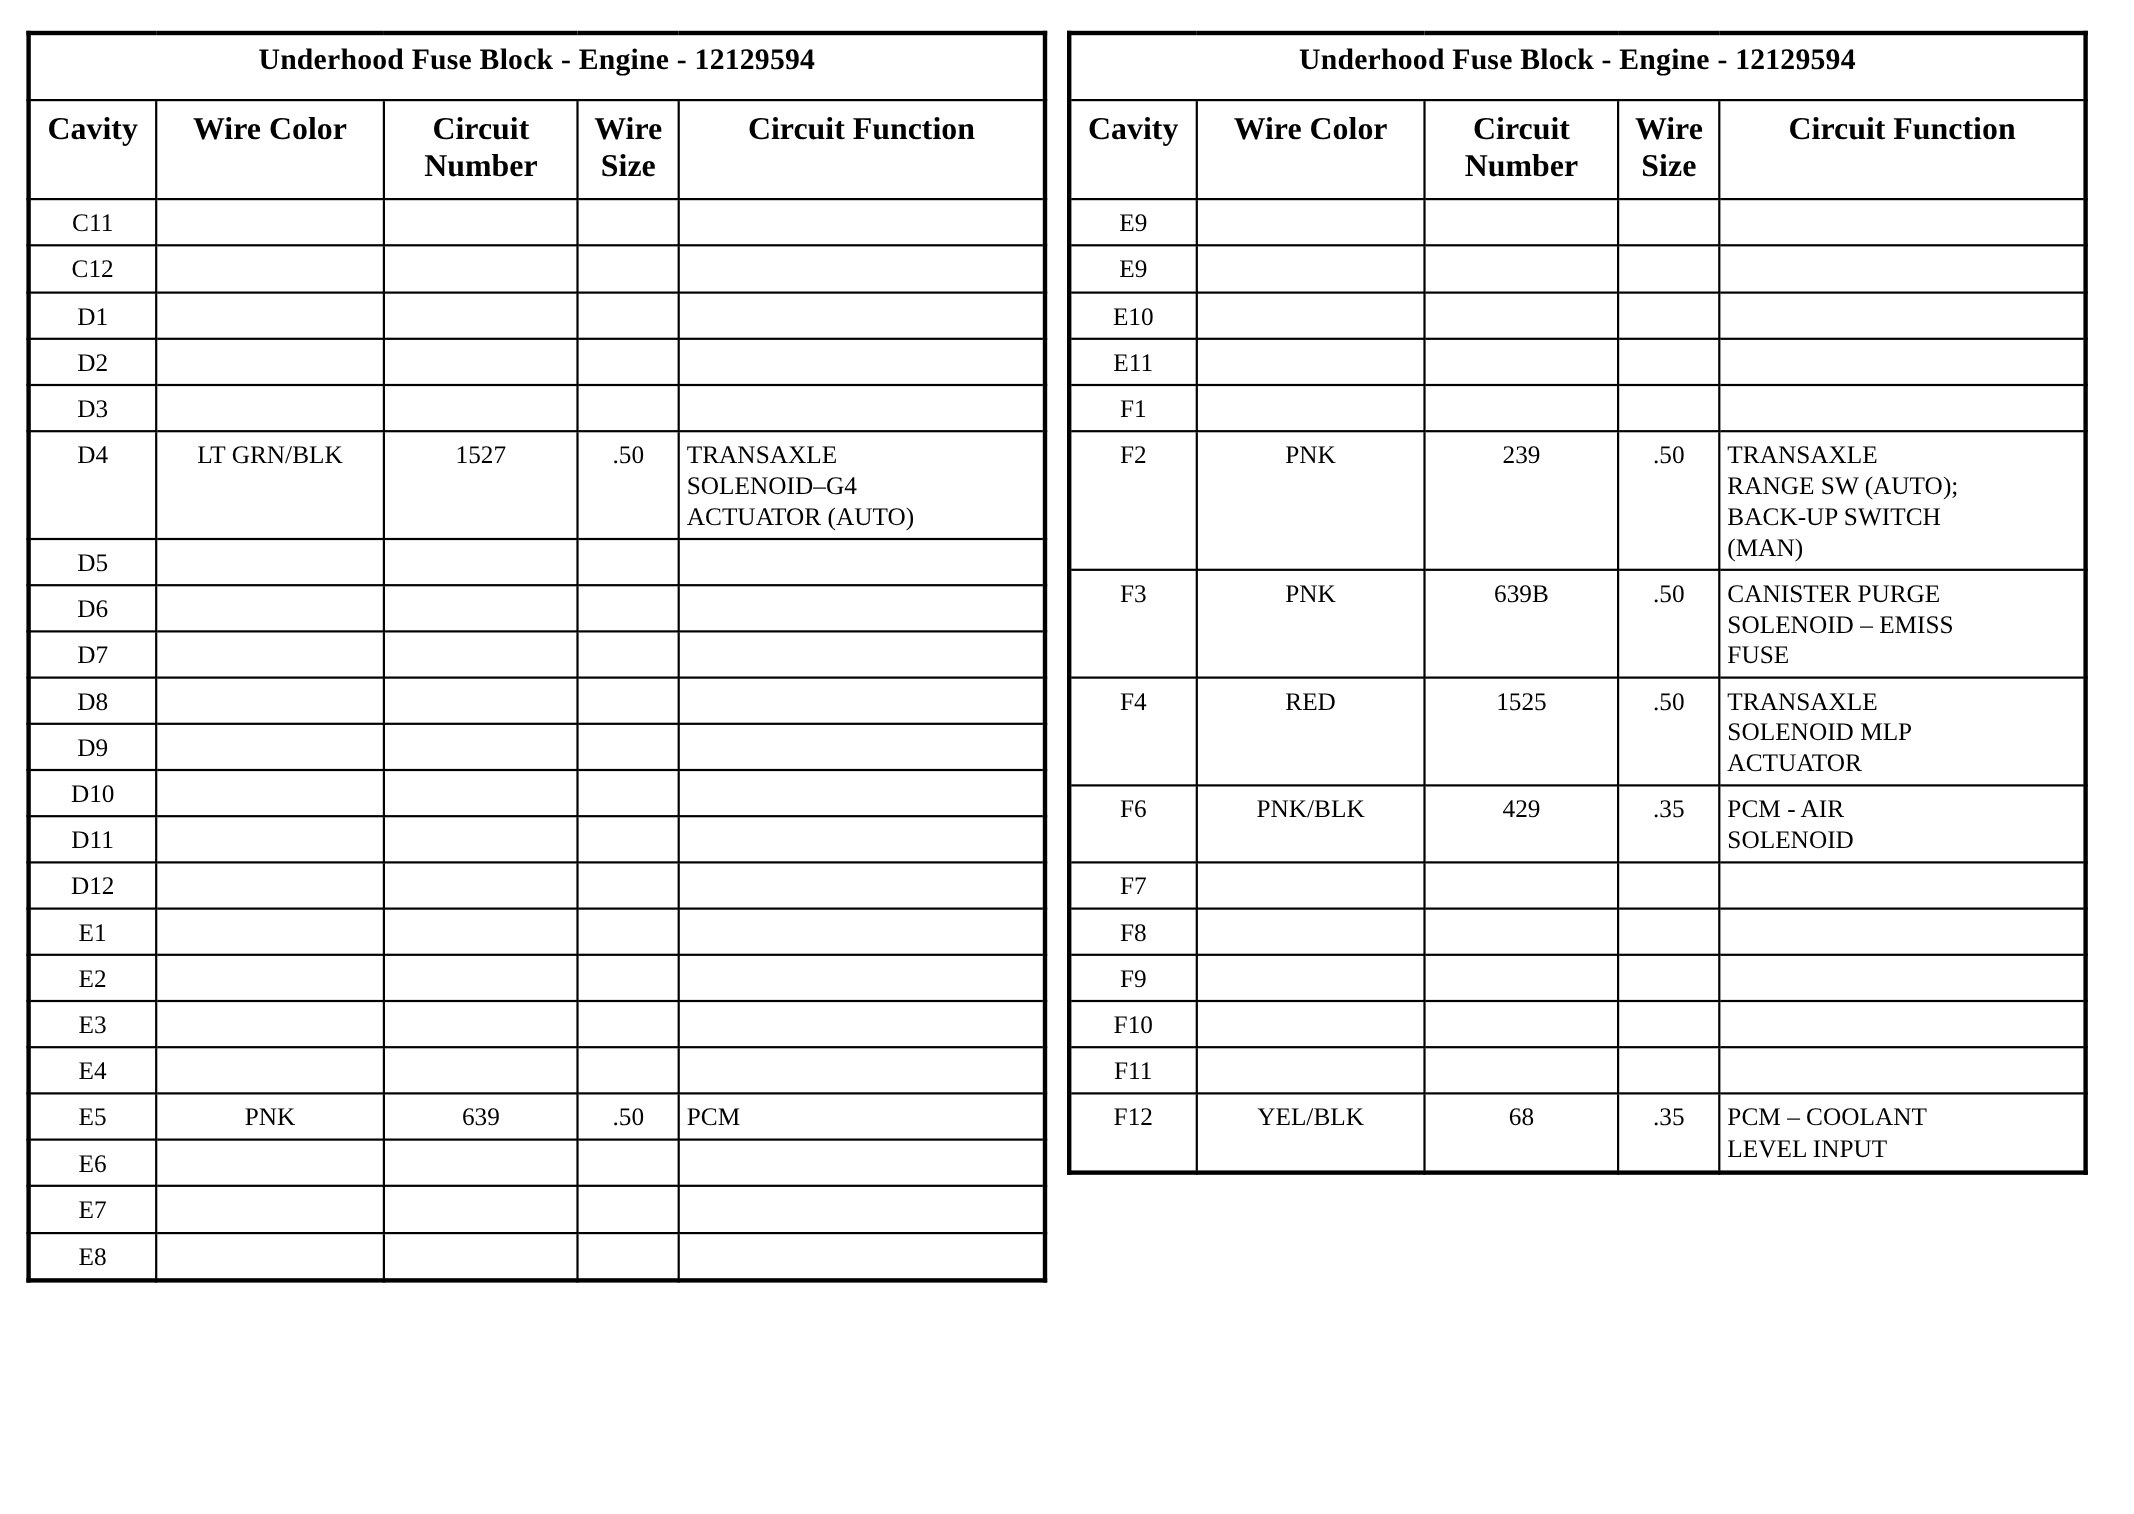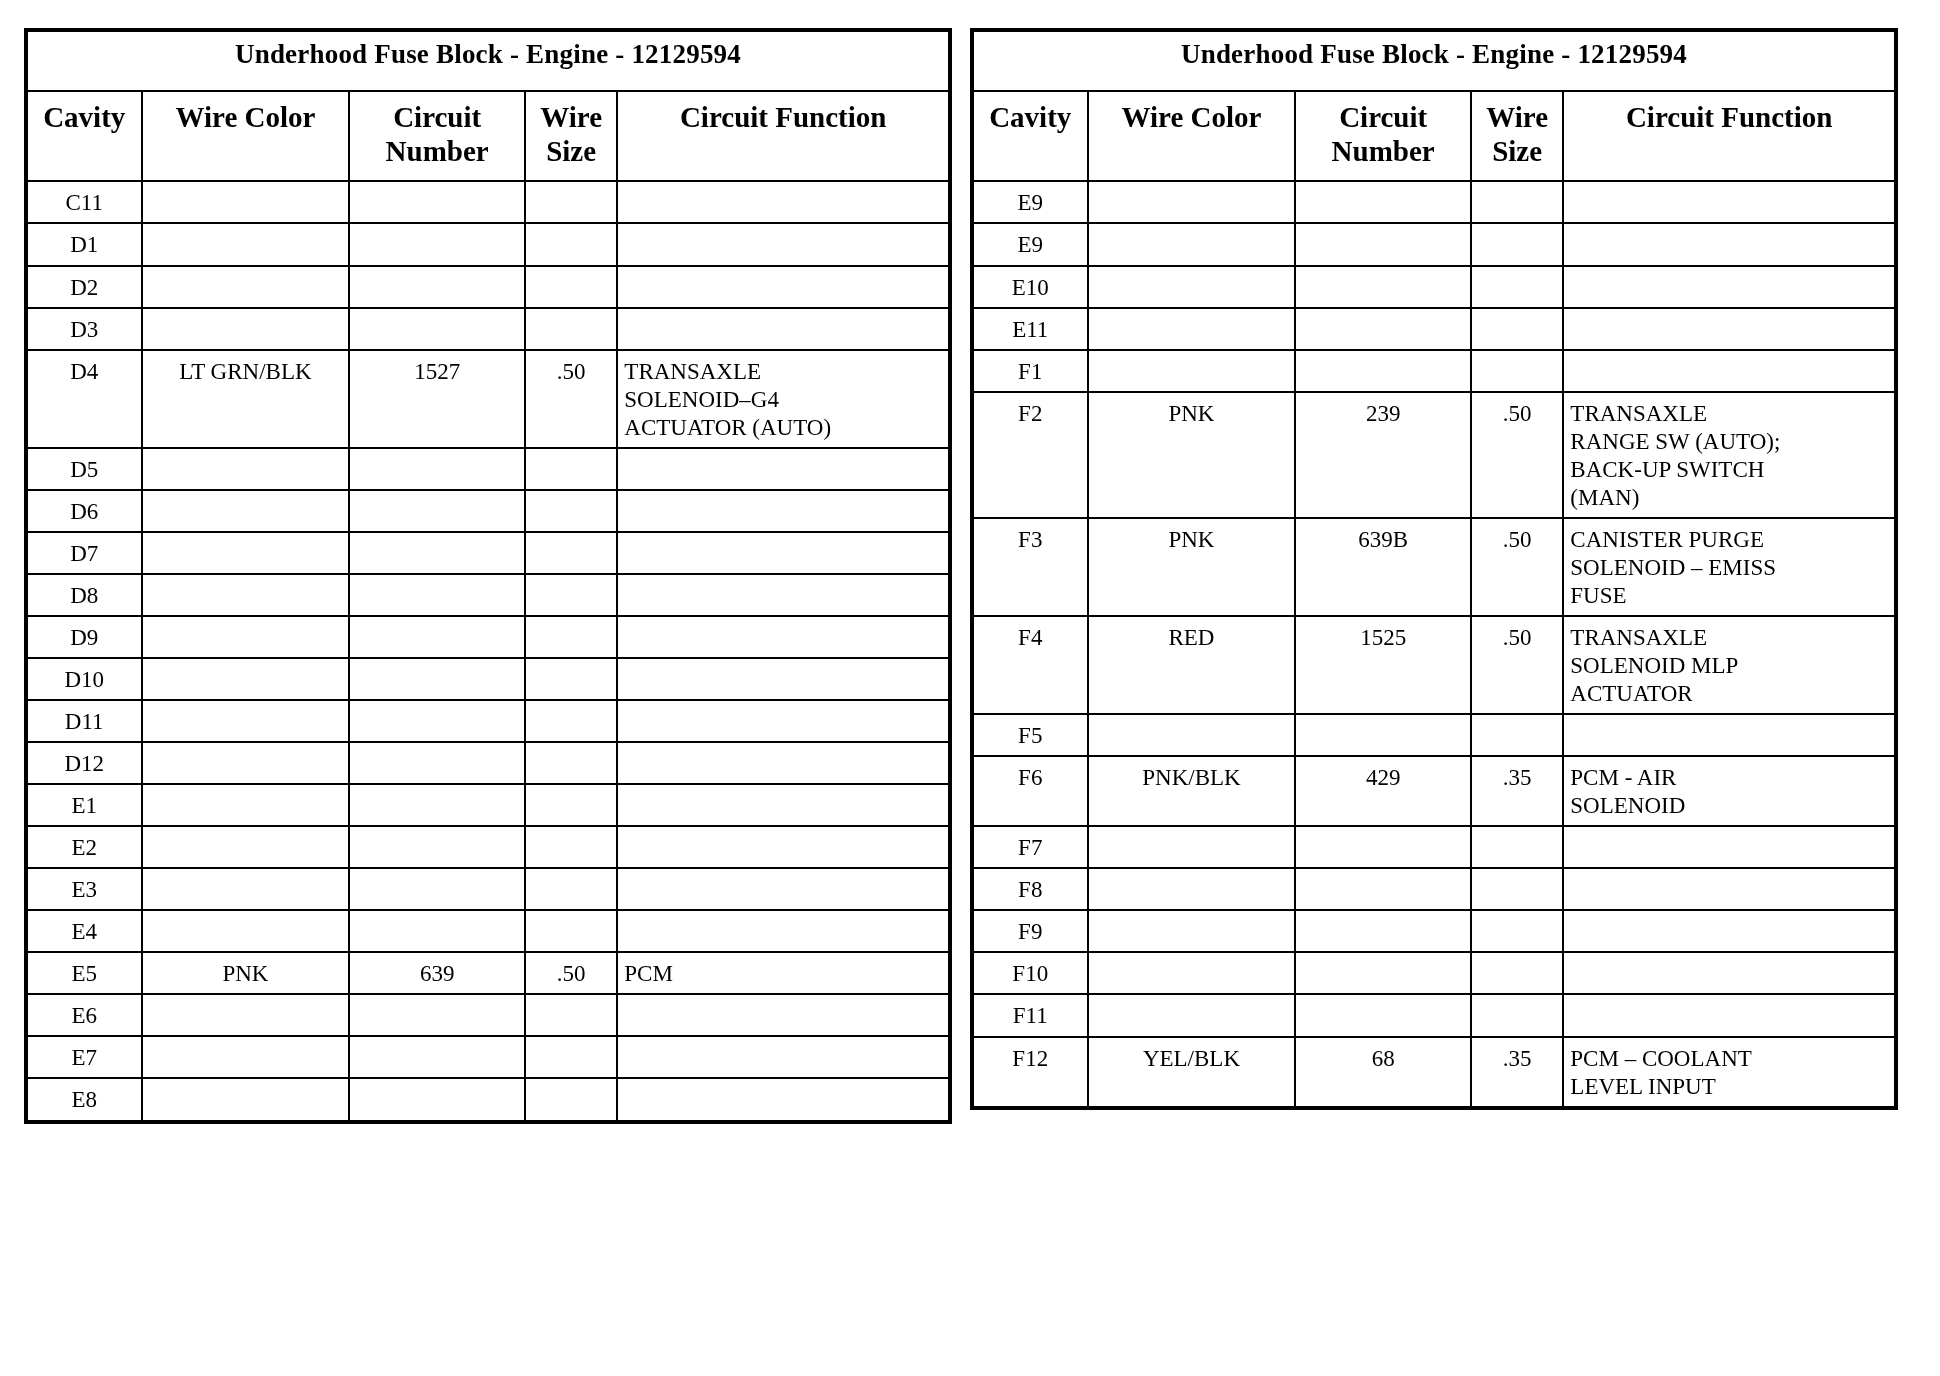--- a/index.html
+++ b/index.html
@@ -96,20 +96,27 @@
     </thead>
     <tbody>
         <tr>
           <td class="col-0">C11</td>
           <td class="col-1"></td>
           <td class="col-2"></td>
           <td class="col-3"></td>
           <td class="col-4"></td>
         </tr>
         <tr>
+          <td class="col-0">C12</td>
+          <td class="col-1"></td>
+          <td class="col-2"></td>
+          <td class="col-3"></td>
+          <td class="col-4"></td>
+        </tr>
+        <tr>
           <td class="col-0">D1</td>
           <td class="col-1"></td>
           <td class="col-2"></td>
           <td class="col-3"></td>
           <td class="col-4"></td>
         </tr>
         <tr>
           <td class="col-0">D2</td>
           <td class="col-1"></td>
           <td class="col-2"></td>
@@ -327,27 +334,20 @@
         <tr>
           <td class="col-0">F4</td>
           <td class="col-1">RED</td>
           <td class="col-2">1525</td>
           <td class="col-3">.50</td>
           <td class="col-4">TRANSAXLE
 SOLENOID MLP
 ACTUATOR</td>
         </tr>
         <tr>
-          <td class="col-0">F5</td>
-          <td class="col-1"></td>
-          <td class="col-2"></td>
-          <td class="col-3"></td>
-          <td class="col-4"></td>
-        </tr>
-        <tr>
           <td class="col-0">F6</td>
           <td class="col-1">PNK/BLK</td>
           <td class="col-2">429</td>
           <td class="col-3">.35</td>
           <td class="col-4">PCM - AIR
 SOLENOID</td>
         </tr>
         <tr>
           <td class="col-0">F7</td>
           <td class="col-1"></td>

